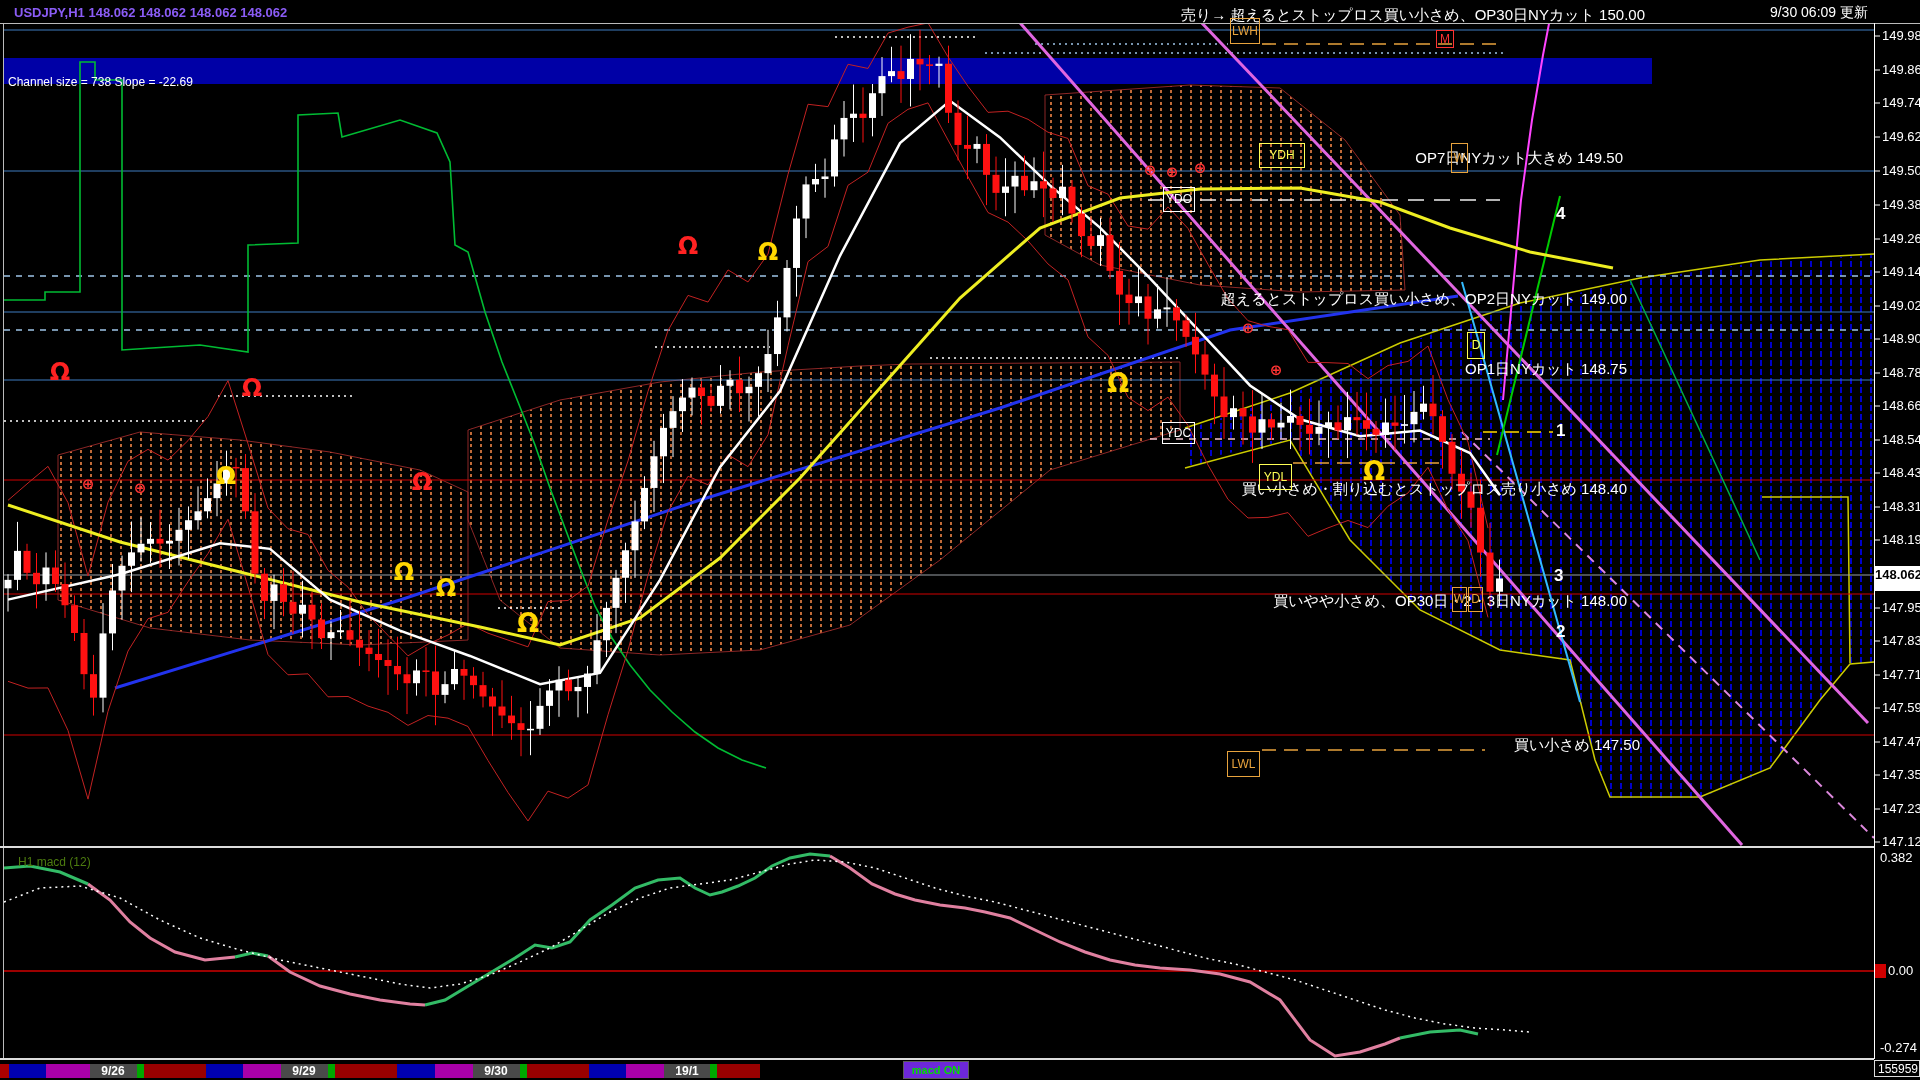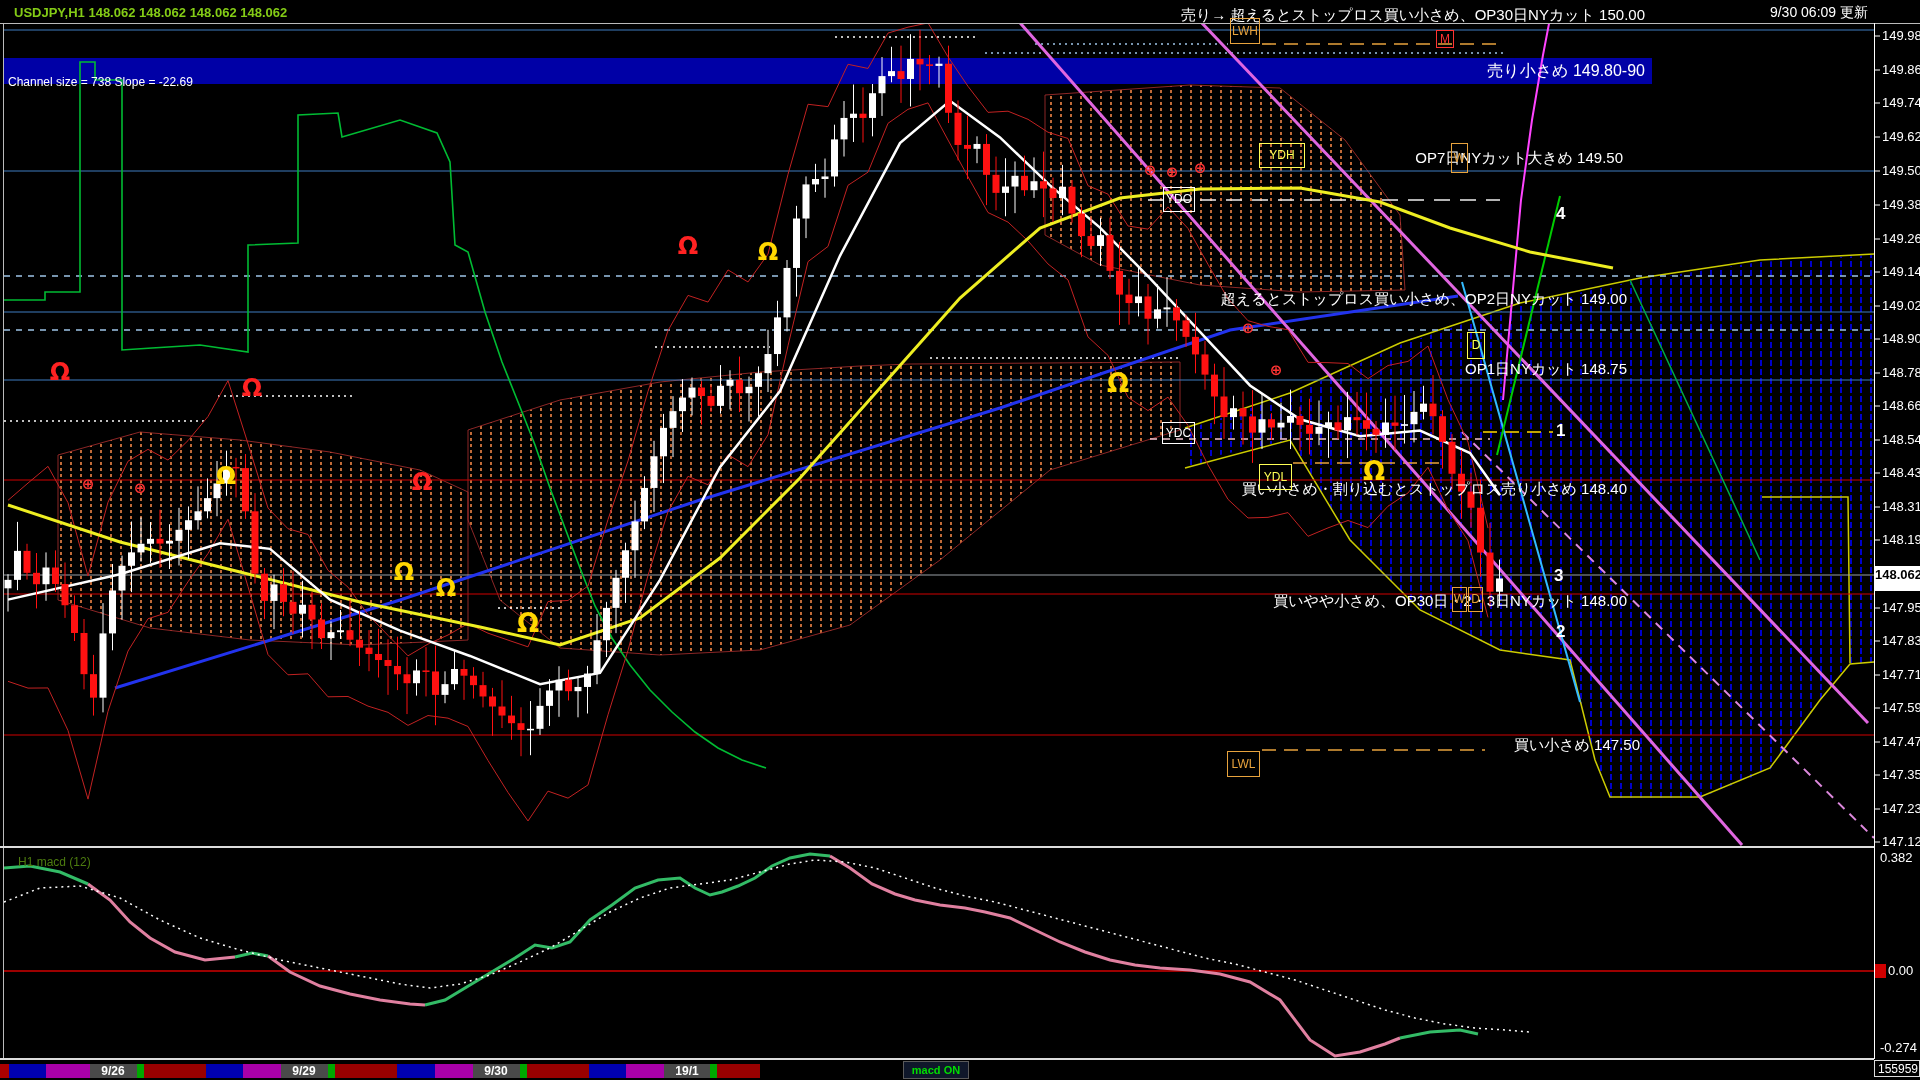--- a/index.html
+++ b/index.html
@@ -1,30 +1,30 @@
 <!DOCTYPE html>
 <html><head>
 <meta charset="utf-8">
 <style>
   html,body{margin:0;padding:0;background:#000;width:1920px;height:1080px;overflow:hidden;}
   #stage{position:relative;width:1920px;height:1080px;background:#000;font-family:"Liberation Sans",sans-serif;}
   #cv{position:absolute;left:0;top:0;}
   .abs{position:absolute;white-space:nowrap;}
-  .titlebar-text{color:#84cc16;font:bold 13px "Liberation Sans",sans-serif;}
+  .titlebar-text{color:#8b5cf6;font:bold 13px "Liberation Sans",sans-serif;}
   .updated{color:#fff;font:14px "Liberation Sans",sans-serif;}
   .channel-info{color:#fff;font:12px "Liberation Sans",sans-serif;}
   .big-label{color:#fff;font:54px "Liberation Sans",sans-serif;letter-spacing:2px;}
   .ann{color:#fff;font:15px "Liberation Sans",sans-serif;text-align:right;height:20px;line-height:20px;}
   .band-text{color:#fff;font:16px "Liberation Sans",sans-serif;height:26px;line-height:26px;text-align:right;}
   .lvbox{border:1px solid;font:12px "Liberation Sans",sans-serif;text-align:center;box-sizing:border-box;}
   .chnum{color:#fff;font:bold 17px "Liberation Sans",sans-serif;}
   .tick-label{color:#fff;font:13px "Liberation Sans",sans-serif;}
   .cur-badge{background:#fff;color:#000;font:bold 13px "Liberation Sans",sans-serif;text-align:center;line-height:17px;}
   .macd-label{color:#4d7c0f;font:12px "Liberation Sans",sans-serif;}
-  .macd-btn{background:#0f172a;border:1px solid #5a5a5a;color:#00DD00;font:bold 11px "Liberation Sans",sans-serif;text-align:center;line-height:16px;}
+  .macd-btn{background:#6d28d9;border:1px solid #5a5a5a;color:#00DD00;font:bold 11px "Liberation Sans",sans-serif;text-align:center;line-height:16px;}
   .vol-box{border:1px solid #ddd;color:#fff;font:12px "Liberation Sans",sans-serif;text-align:left;line-height:17px;padding-left:3px;box-sizing:border-box;background:#000;}
   .strip-block{position:absolute;top:0;height:14px;}
   .date-label{position:absolute;top:0;color:#fff;font:bold 12px "Liberation Sans",sans-serif;transform:translateX(-50%);line-height:14px;}
   .border-line{background:#bbb;}
   .sym{position:absolute;font-family:"DejaVu Sans",sans-serif;font-weight:bold;transform:translateX(-50%);}
 </style>
 </head>
 <body>
 
 <div id="stage">
@@ -450,21 +450,20 @@
   <div class="abs updated" style="right:52px;top:4px;">9/30 06:09 更新</div>
 
   <div class="abs border-line" style="left:0;top:23px;width:1920px;height:1px;"></div>
   <div class="abs border-line" style="left:3px;top:23px;width:1px;height:1036px;"></div>
   <div class="abs" style="left:1874px;top:23px;width:1px;height:1036px;background:#fff;"></div>
   <div class="abs" style="left:0;top:846px;width:1874px;height:2px;background:#ddd;"></div>
   <div class="abs" style="left:0;top:1058px;width:1874px;height:2px;background:#ddd;"></div>
 
   <div class="abs channel-info" style="left:8px;top:75px;">Channel size = 738 Slope = -22.69</div>
 
-  <div class="abs band-text" style="right:275px;top:58px;width:400px;">売り小さめ 149.80-90</div>
 
   <div class="abs macd-label" style="left:18px;top:855px;">H1  macd (12)</div>
   <div class="abs macd-btn" style="left:903px;top:1061px;width:64px;height:16px;">macd ON</div>
   <div class="abs vol-box" style="left:1874px;top:1060px;width:46px;height:17px;">155959</div>
 
   <div class="abs cur-badge" style="left:1875px;top:566px;width:45px;height:25px;">148.062</div>
 
   <div id="ticks">
       <div class="abs tick-label" style="left: 1882px; top: 28px;">149.980</div>
       <div class="abs tick-label" style="left: 1882px; top: 62px;">149.860</div>

